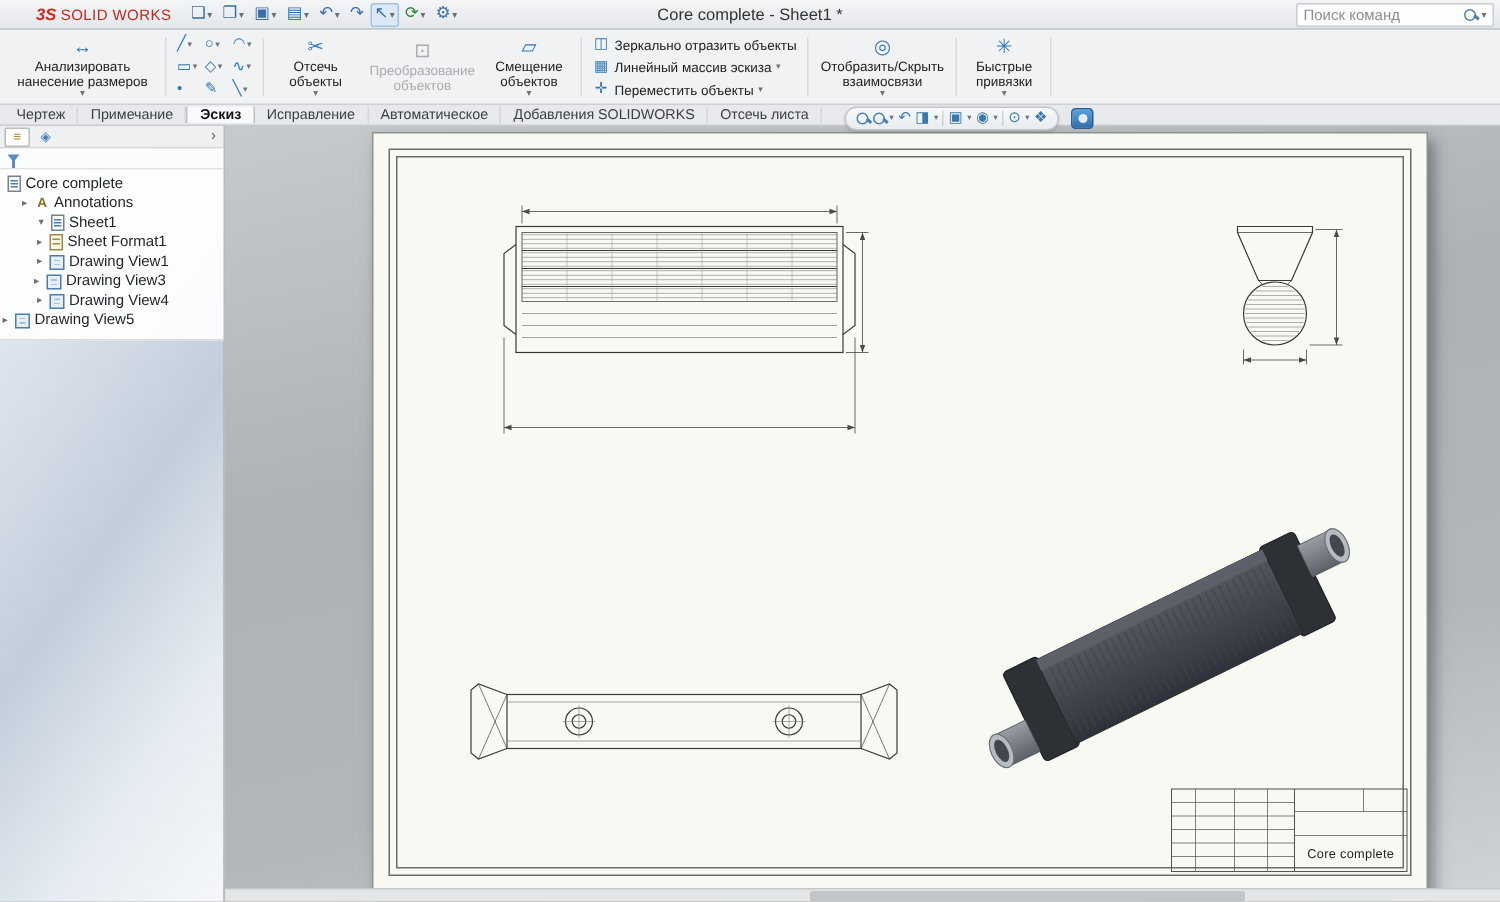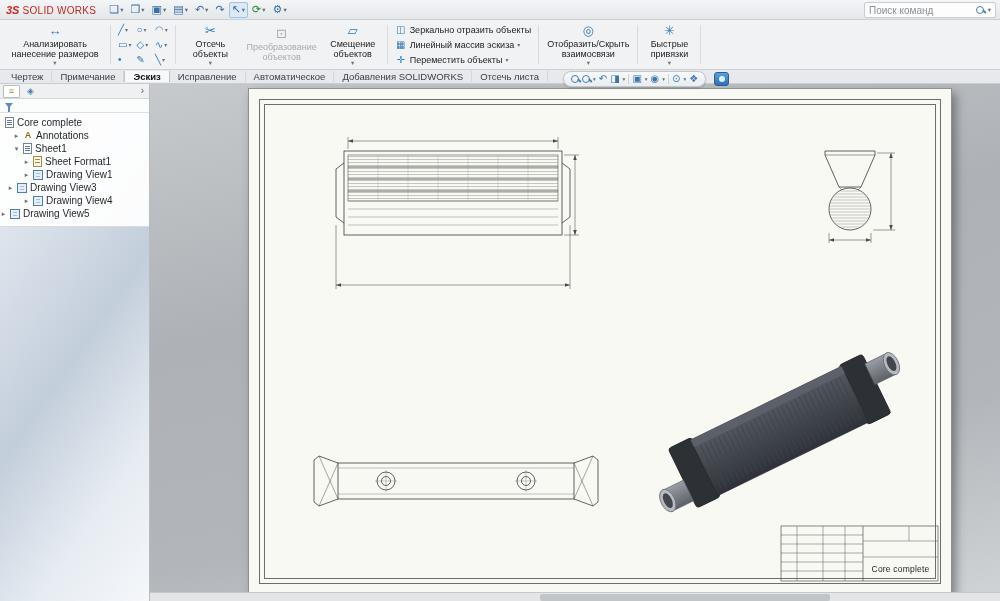--- a/index.html
+++ b/index.html
@@ -1,21 +1,21 @@
 <!DOCTYPE html>
 <html><head>
 <meta charset="utf-8">
 <style>
 *{box-sizing:border-box;margin:0;padding:0}
 html,body{width:1000px;height:601px;overflow:hidden}
 body{font-family:"Liberation Sans","DejaVu Sans",sans-serif;background:#9fa4a8;position:relative;-webkit-font-smoothing:antialiased}
 
 
 #titlebar{position:absolute;left:0;top:0;width:1000px;height:20px;background:linear-gradient(#f3f5f7,#e4e7ea);border-bottom:1px solid #ccd0d3;display:flex;align-items:center;font-size:11px;z-index:50}
-.logo{display:flex;align-items:baseline;gap:3px;padding:0 10px 0 6px}
+.logo{display:flex;align-items:baseline;gap:3px;padding:0 10px 0 24px}
 .logo .mark{color:#d5281e;font-weight:700;font-style:italic;font-size:11px}
 .logo .solid{font-weight:400;color:#c4271c;font-size:10px;letter-spacing:.3px}
 .logo .works{font-weight:400;color:#c4271c;font-size:10px;letter-spacing:.3px}
 .qat{display:flex;align-items:center;gap:1px}
 .qbtn{display:flex;align-items:center;height:16px;padding:0 2px;border:1px solid transparent;border-radius:2px}
 .qbtn .ic{font-size:11px;line-height:1;color:#3b6ea5}
 .qbtn .ic.green{color:#2a8a3a}
 .qbtn .car{font-size:6.5px;color:#6a6f74;margin-left:1px}
 .qbtn.active{background:#dce9f5;border-color:#9fc3e2}
 .title-center{position:absolute;left:50%;top:0;height:20px;display:flex;align-items:center;transform:translateX(-50%);color:#333}
@@ -128,20 +128,21 @@
       </span>
     <span class="qbtn">
         <span class="ic green">⟳</span>
         <span class="car">▾</span>
       </span>
     <span class="qbtn">
         <span class="ic">⚙</span>
         <span class="car">▾</span>
       </span>
   </div>
+  <span class="title-center">Core complete - Sheet1 *</span>
   <div class="search">
     <span class="ph">Поиск команд</span>
     <span class="cmag"></span>
     <span class="car">▾</span>
   </div>
 </div>
 
 <div id="ribbon">
   <div class="bigbtn" style="min-width:104px">
     <span class="ic">↔</span>
@@ -283,36 +284,36 @@
   <div class="tree">
     <div class="trow" style="padding-left:5px">
       <span class="ticon pg"></span>
       <span class="tlabel">Core complete</span>
     </div>
     <div class="trow" style="padding-left:13px">
       <span class="arrow">▸</span>
       <span class="ticon ann">A</span>
       <span class="tlabel">Annotations</span>
     </div>
-    <div class="trow" style="padding-left:13px">
+    <div class="trow" style="padding-left:24px">
       <span class="arrow">▾</span>
       <span class="ticon pg"></span>
       <span class="tlabel">Sheet1</span>
     </div>
     <div class="trow" style="padding-left:23px">
       <span class="arrow">▸</span>
       <span class="ticon fmt"></span>
       <span class="tlabel">Sheet Format1</span>
     </div>
     <div class="trow" style="padding-left:23px">
       <span class="arrow">▸</span>
       <span class="ticon view"></span>
       <span class="tlabel">Drawing View1</span>
     </div>
-    <div class="trow" style="padding-left:7px">
+    <div class="trow" style="padding-left:21px">
       <span class="arrow">▸</span>
       <span class="ticon view"></span>
       <span class="tlabel">Drawing View3</span>
     </div>
     <div class="trow" style="padding-left:23px">
       <span class="arrow">▸</span>
       <span class="ticon view"></span>
       <span class="tlabel">Drawing View4</span>
     </div>
     <div class="trow" style="">

